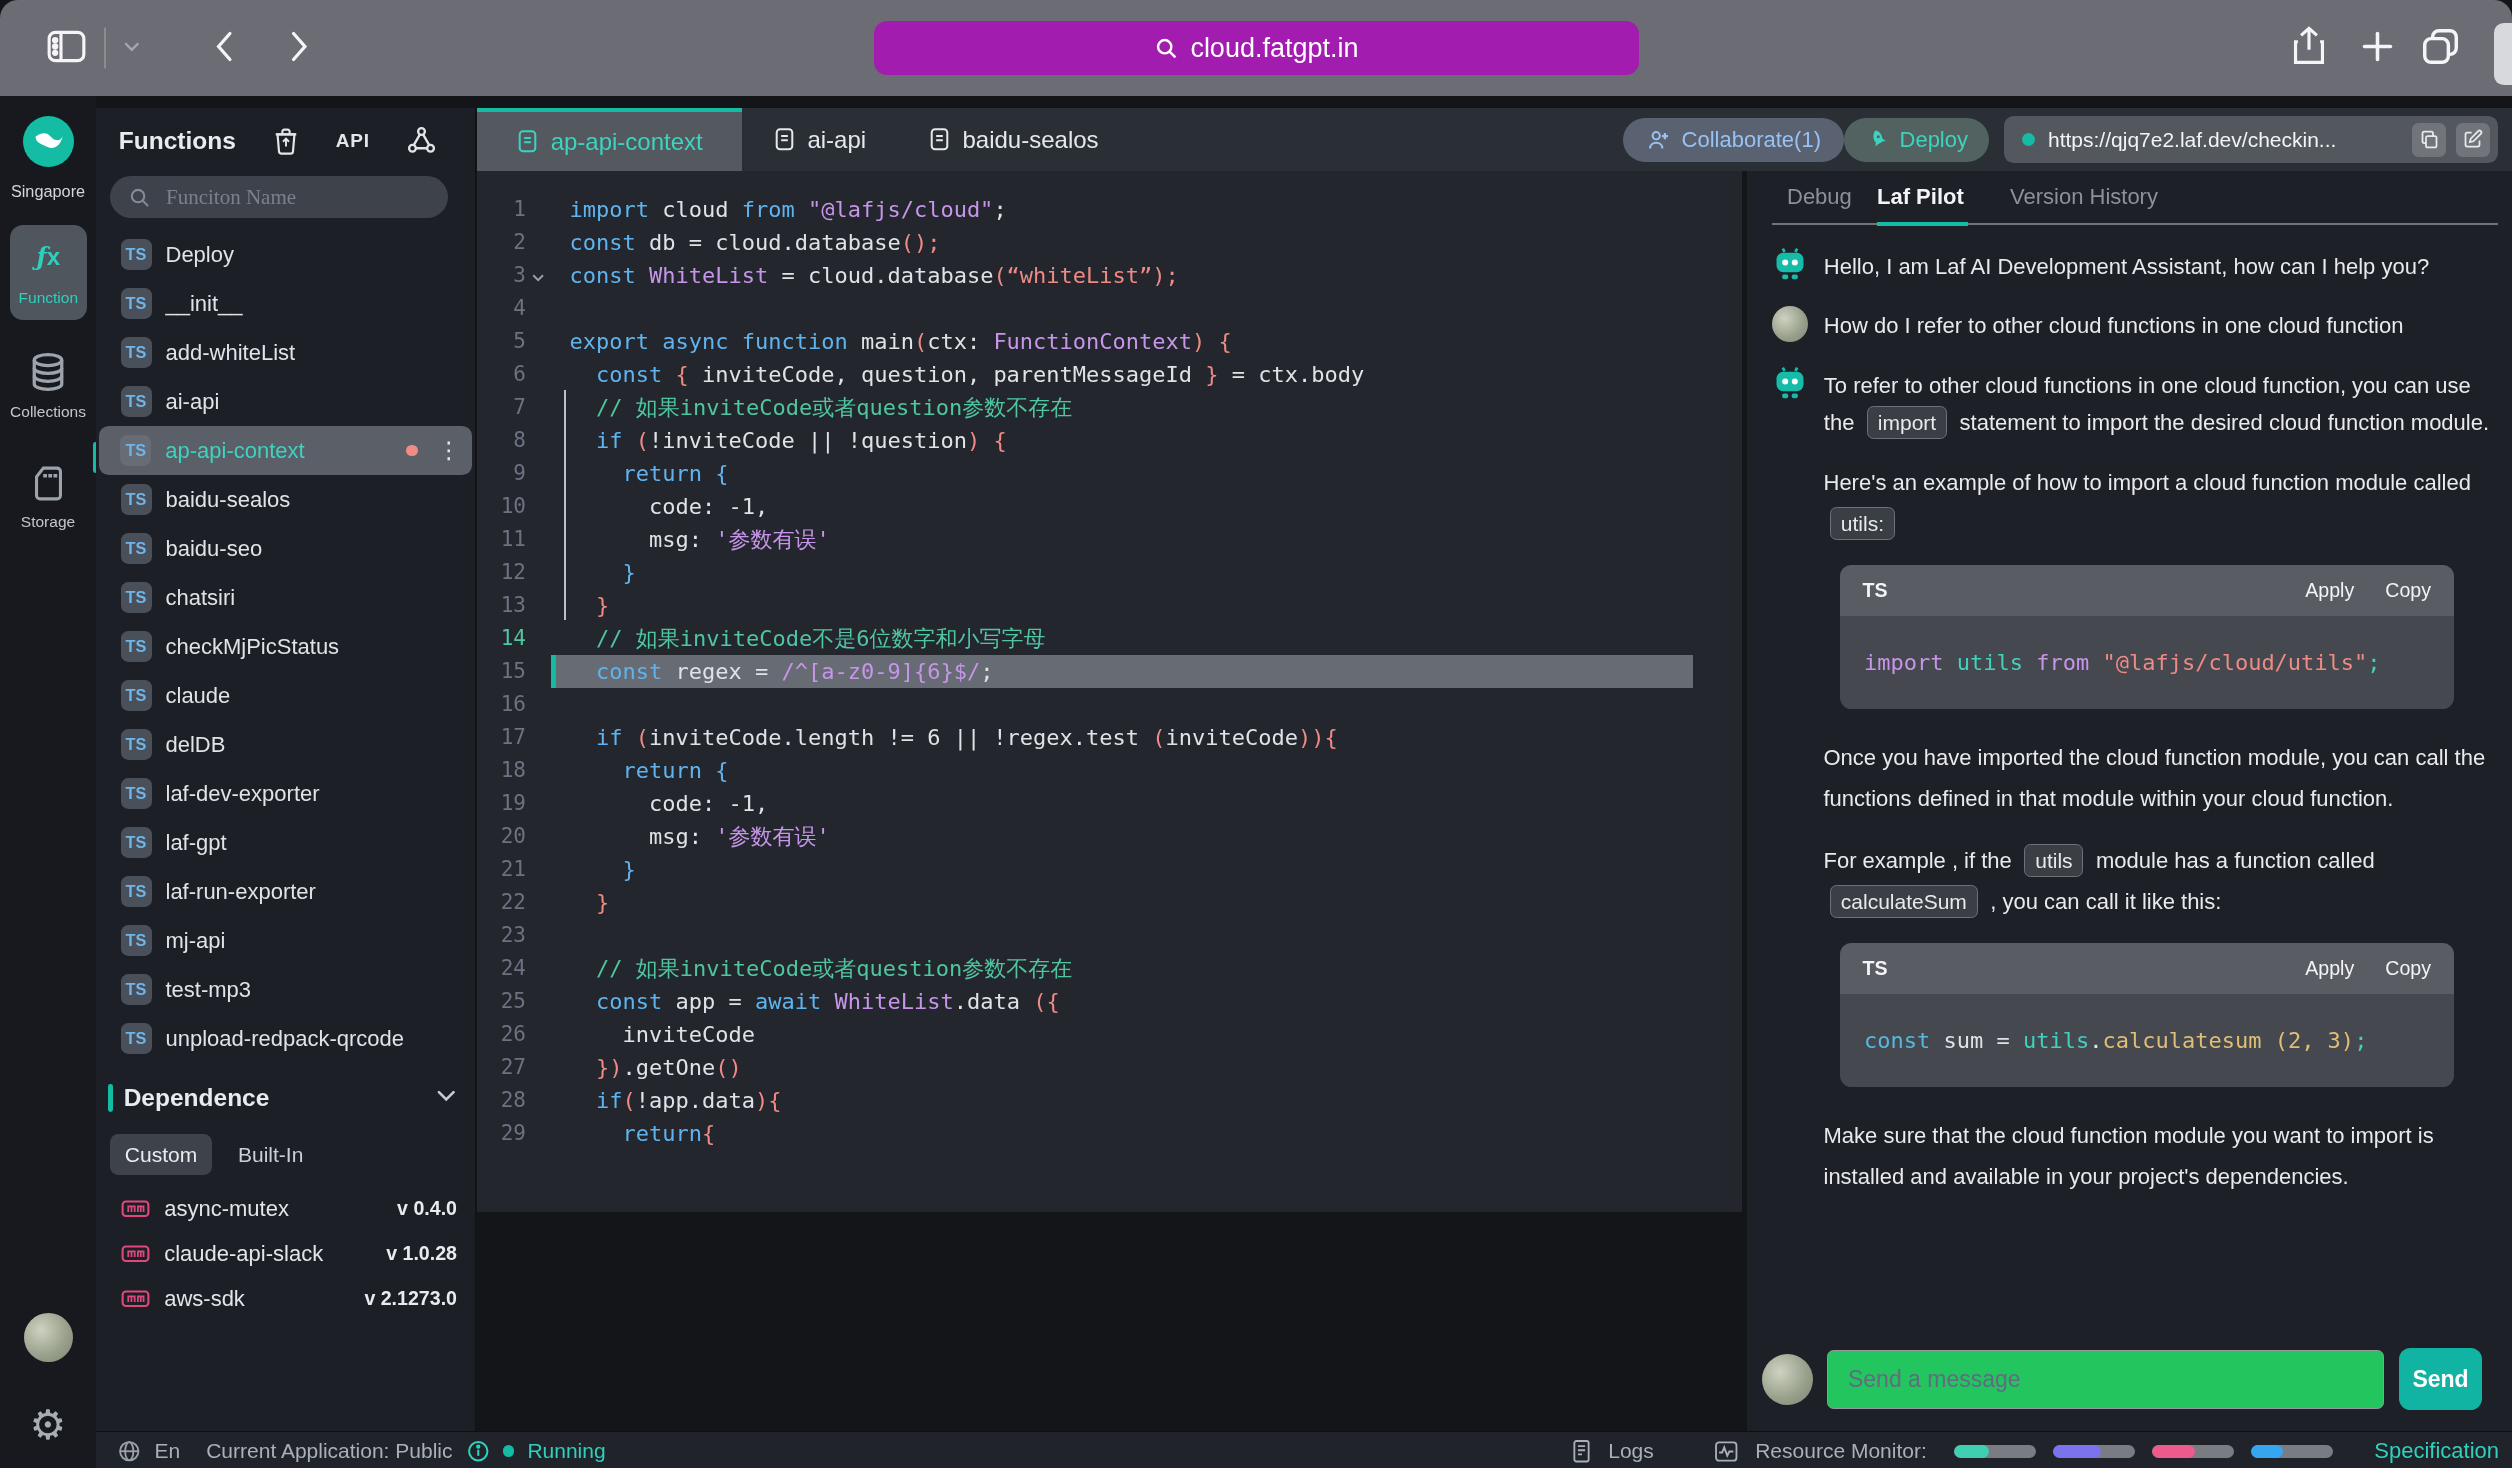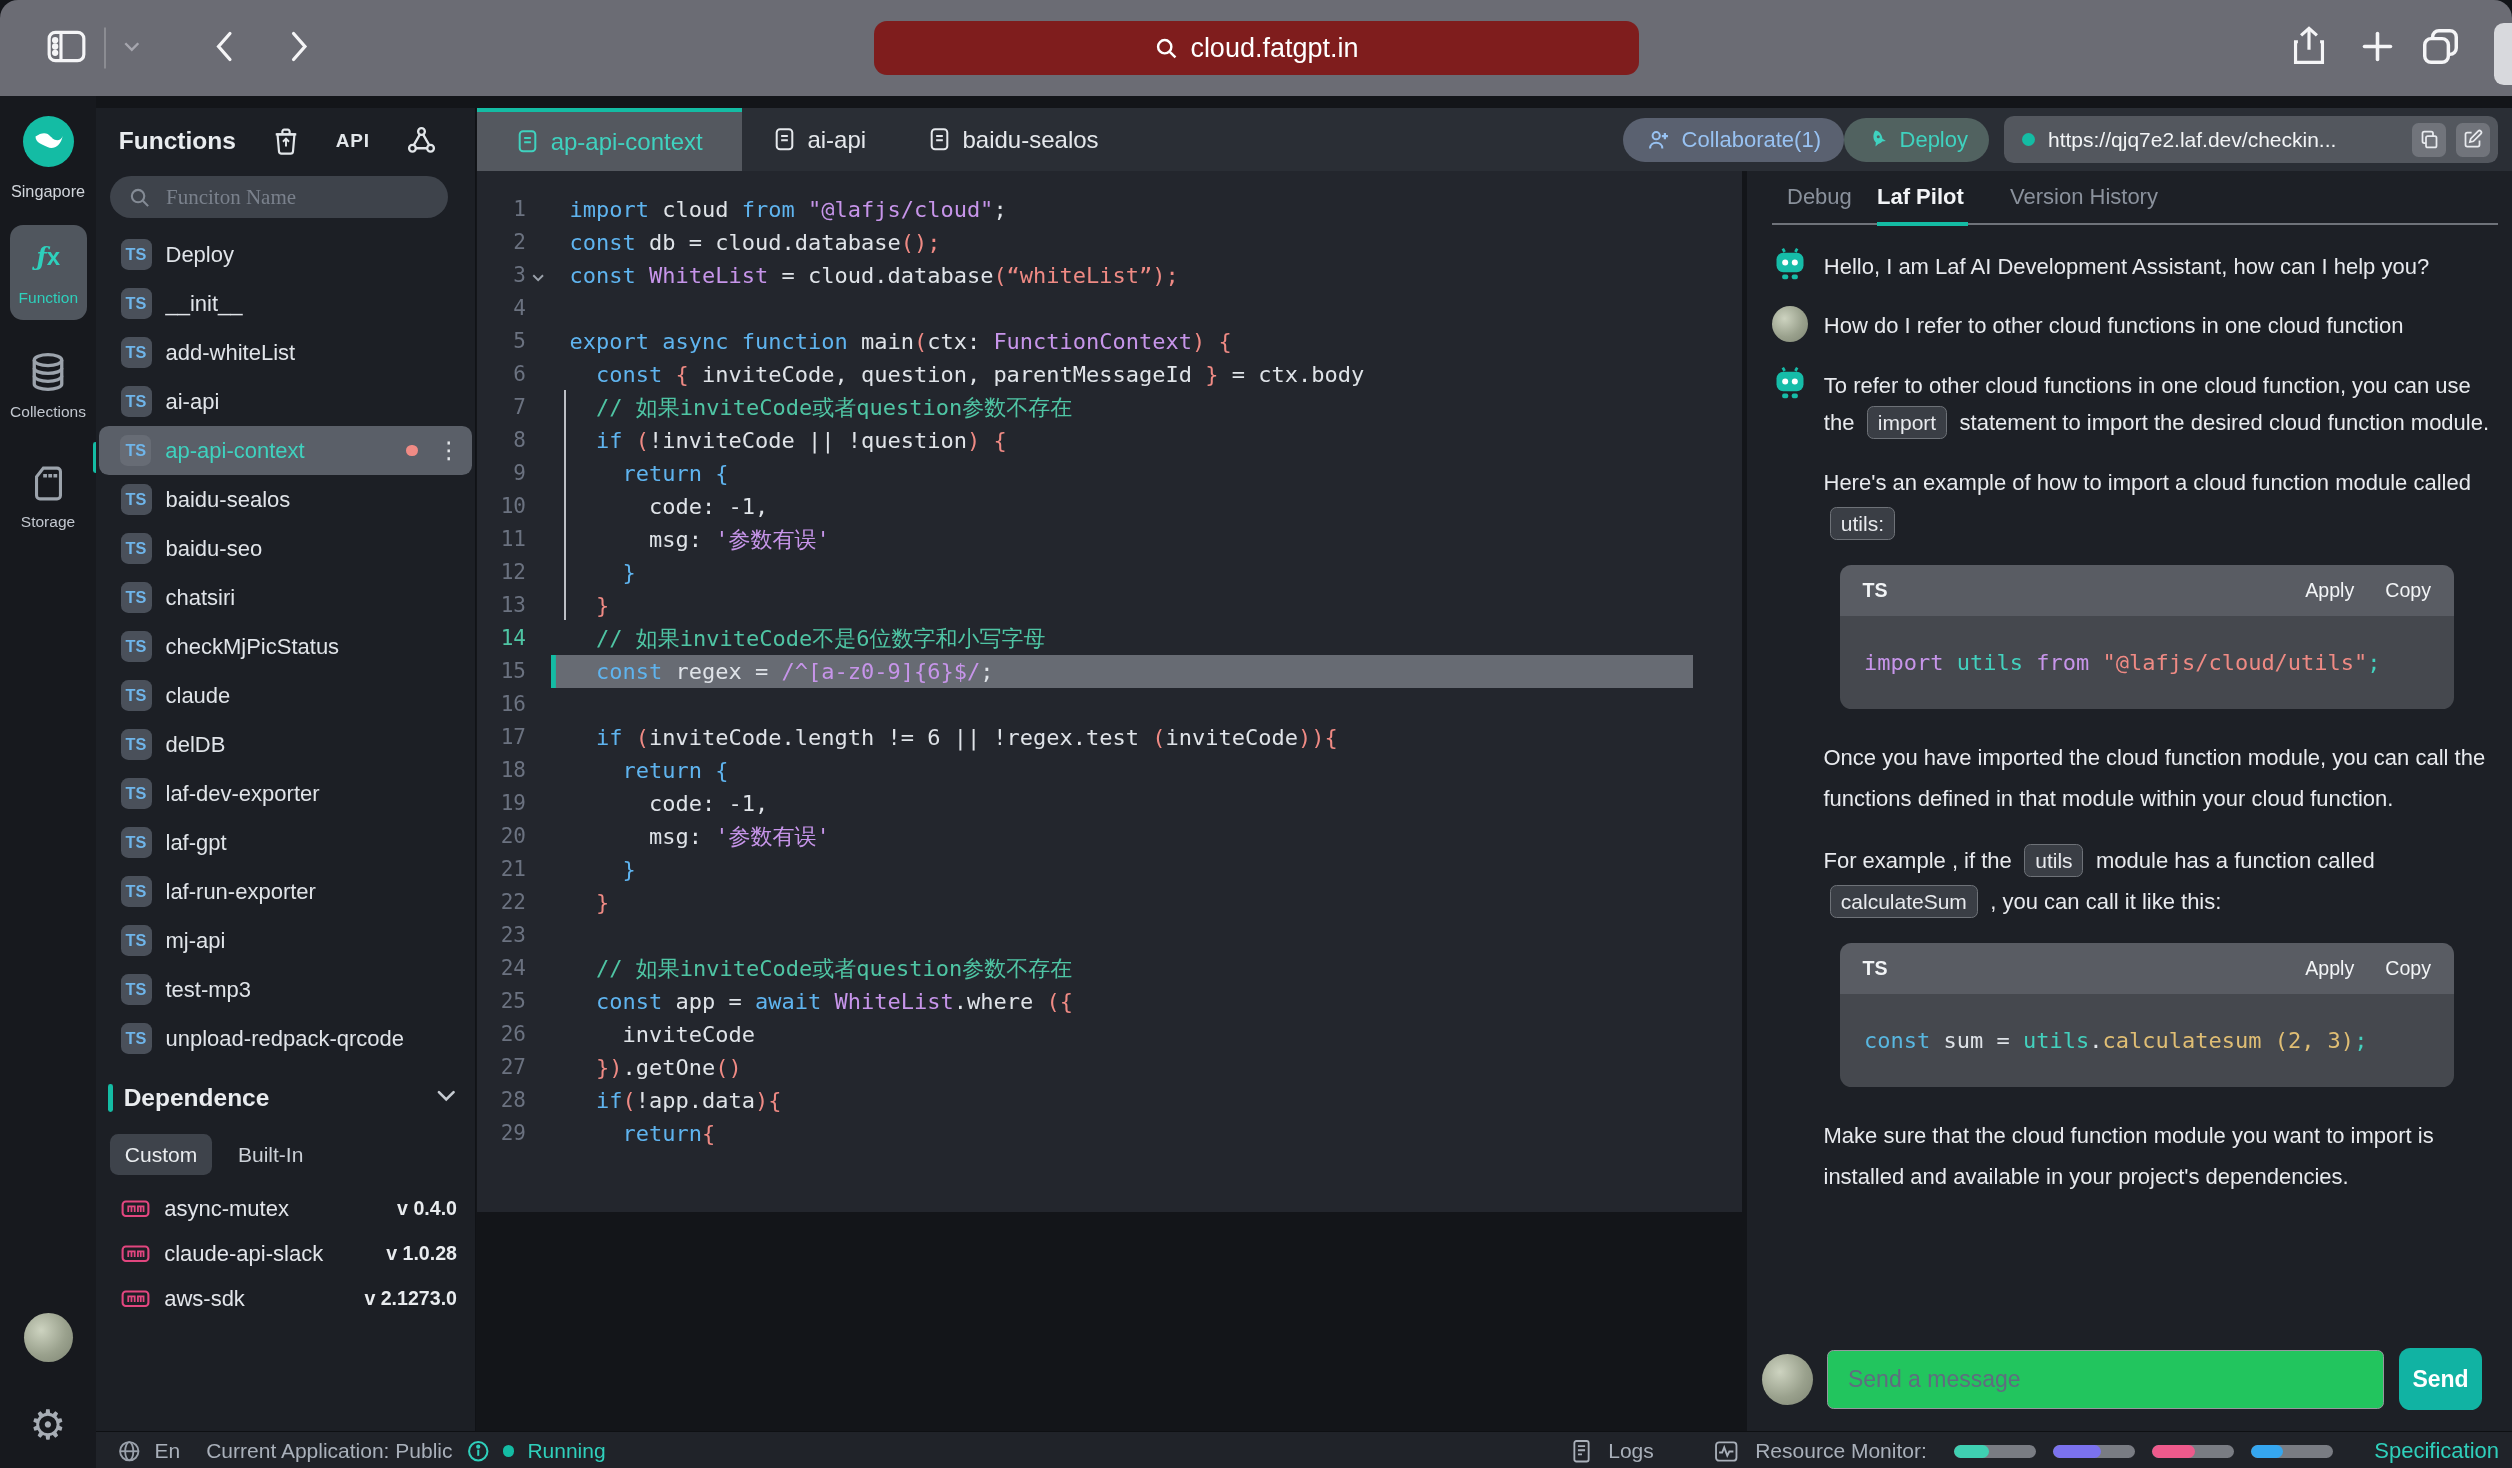--- a/index.html
+++ b/index.html
@@ -3,21 +3,21 @@
 <meta charset="utf-8">
 <style>
   html,body{margin:0;padding:0;background:#131519;}
   #screen{position:relative;width:2512px;height:1469px;overflow:hidden;background:#131519;
     font-family:"Liberation Sans",sans-serif;color:#E8EAEE;}
 
   
   #browser-bar{position:absolute;left:0;top:0;width:2512px;height:96px;background:#6B6C74;border-radius:18px 18px 0 0;}
   .b-abs{position:absolute;top:50%;transform:translateY(-50%);}
   #bb-divider{left:104px;width:1.6px;height:41px;background:rgba(255,255,255,.22);}
-  #url-pill{position:absolute;left:874px;top:21px;width:765px;height:54px;background:#7f1d1d;border-radius:13px;
+  #url-pill{position:absolute;left:874px;top:21px;width:765px;height:54px;background:#a21caf;border-radius:13px;
     display:flex;align-items:center;justify-content:center;gap:11.4px;color:#FFFFFF;font-size:27px;}
   #win-sliver{position:absolute;right:0;top:23px;width:18px;height:62px;background:#D8D9DD;border-radius:9.8px 0 0 9.8px;}
 
   
   #rail{position:absolute;left:0;top:96px;width:96px;height:1372px;background:#17191E;}
   .rail-center{position:absolute;left:0;width:100%;text-align:center;}
   #rail-logo{position:absolute;left:23px;top:19.6px;width:51px;height:51px;border-radius:50%;background:#14BCA4;
     display:flex;align-items:center;justify-content:center;}
   #rail-region{top:86px;font-size:16.3px;color:#D2D6DC;}
   #rail-fn-btn{position:absolute;left:9.8px;top:129px;width:77px;height:95px;border-radius:13px;background:#50565E;text-align:center;}
@@ -549,21 +549,21 @@
           <span class="cc"></span>
         </div>
         <div class="cl">
           <span class="ln">24</span>
           <span class="fold"></span>
           <span class="cc"><span class="tk-c">  // 如果inviteCode或者question参数不存在</span></span>
         </div>
         <div class="cl">
           <span class="ln">25</span>
           <span class="fold"></span>
-          <span class="cc"><span class="tk-w">  </span><span class="tk-k">const </span><span class="tk-w">app = </span><span class="tk-k">await </span><span class="tk-p">WhiteList</span><span class="tk-w">.where </span><span class="tk-s">({</span></span>
+          <span class="cc"><span class="tk-w">  </span><span class="tk-k">const </span><span class="tk-w">app = </span><span class="tk-k">await </span><span class="tk-p">WhiteList</span><span class="tk-w">.data </span><span class="tk-s">({</span></span>
         </div>
         <div class="cl">
           <span class="ln">26</span>
           <span class="fold"></span>
           <span class="cc"><span class="tk-w">    inviteCode</span></span>
         </div>
         <div class="cl">
           <span class="ln">27</span>
           <span class="fold"></span>
           <span class="cc"><span class="tk-w">  </span><span class="tk-s">})</span><span class="tk-w">.getOne</span><span class="tk-s">()</span></span>

